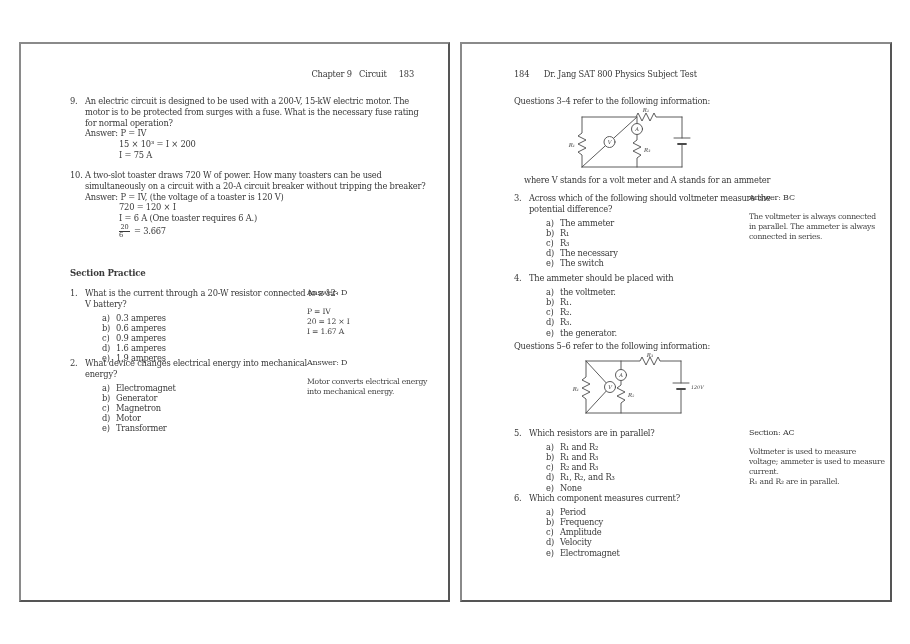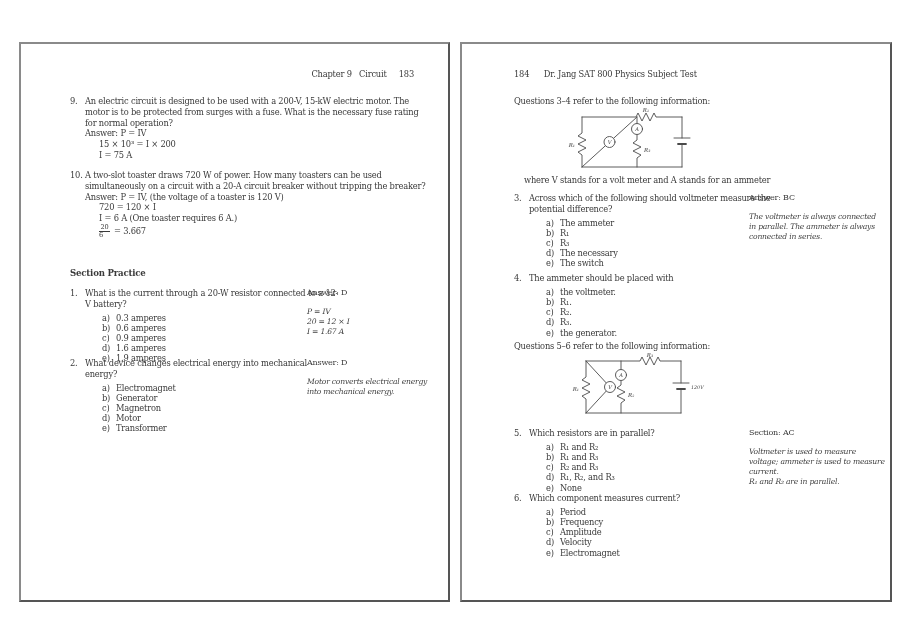--- a/index.html
+++ b/index.html
@@ -11,28 +11,28 @@
     position:absolute;top:42px;height:560px;background:#fff;
     border:2px solid #8a8a8a;border-right-color:#555;border-bottom-color:#555;
     box-sizing:border-box;overflow:hidden;
   }
   #page-left{left:19px;width:431px}
   #page-right{left:460px;width:432px}
   .hdr{position:absolute;font-size:8.3px;letter-spacing:-.2px;white-space:pre;color:#3a3a3a}
   .blk{position:absolute;font-size:8.3px;letter-spacing:-.2px;line-height:10.8px;white-space:nowrap;color:#3a3a3a}
   .prob,.row{display:flex}
   .pnum{flex:none;width:15px}
-  .work{margin-left:14px}
+  .work{margin-left:34px}
   .secthead{font-weight:bold;font-size:8.6px}
   .opts{margin-top:3px}
   .opt{line-height:10.2px}
   .ok{display:inline-block;margin-left:17px;width:14px}
   .acol{position:absolute;top:0;width:150px;white-space:nowrap}
   .ans{font-size:8px;line-height:10px}
-  .note{margin-top:9px;font-style:italic;font-size:7.6px;line-height:10px;color:#3f3f3f}
+  .note{margin-top:9px;font-size:7.6px;line-height:10px;color:#3f3f3f}
   .fracline{display:flex;align-items:center;height:15px}
   .frac{display:inline-block;text-align:left;line-height:1;margin-right:4px}
   .fnum{display:block;font-size:6.6px;border-bottom:.8px solid #3a3a3a;padding:0 1.5px .5px}
   .fden{display:block;font-size:6.6px;padding-top:.5px}
   svg{position:absolute}
   svg text{font-family:"DejaVu Serif","Liberation Serif",serif;font-style:italic;fill:#3f3f3f}
 </style>
 </head>
 <body>
 

